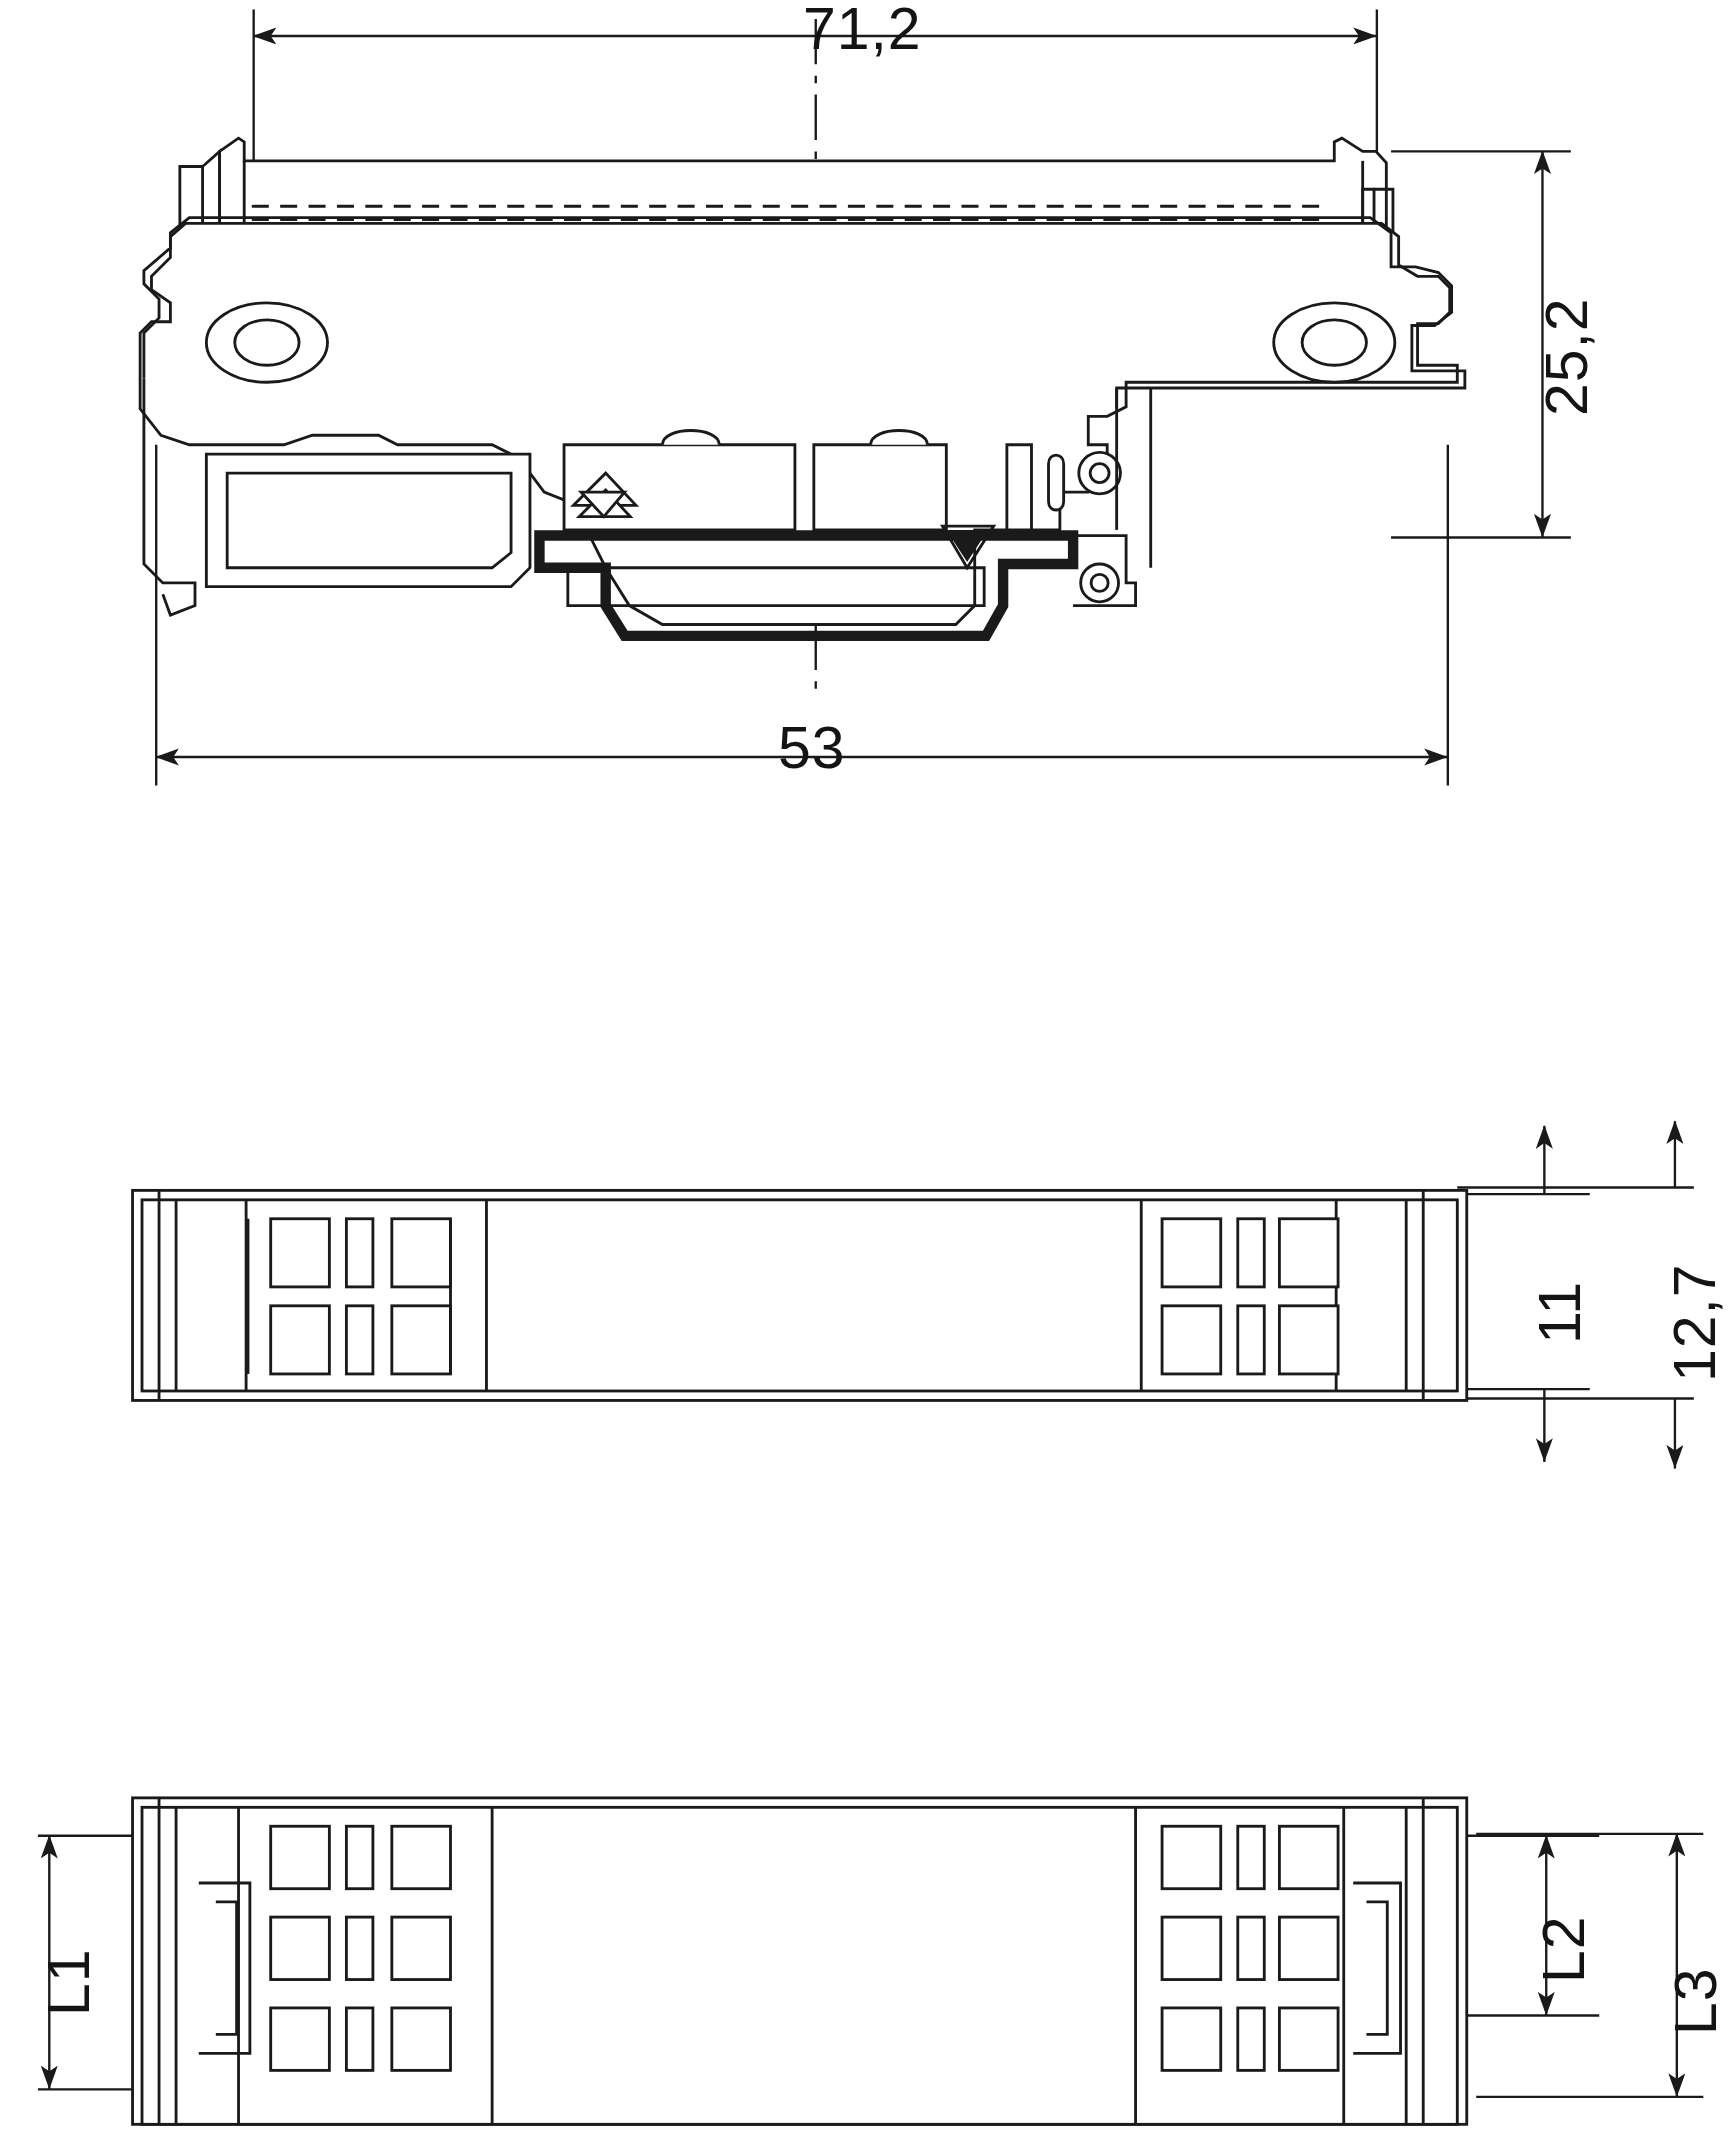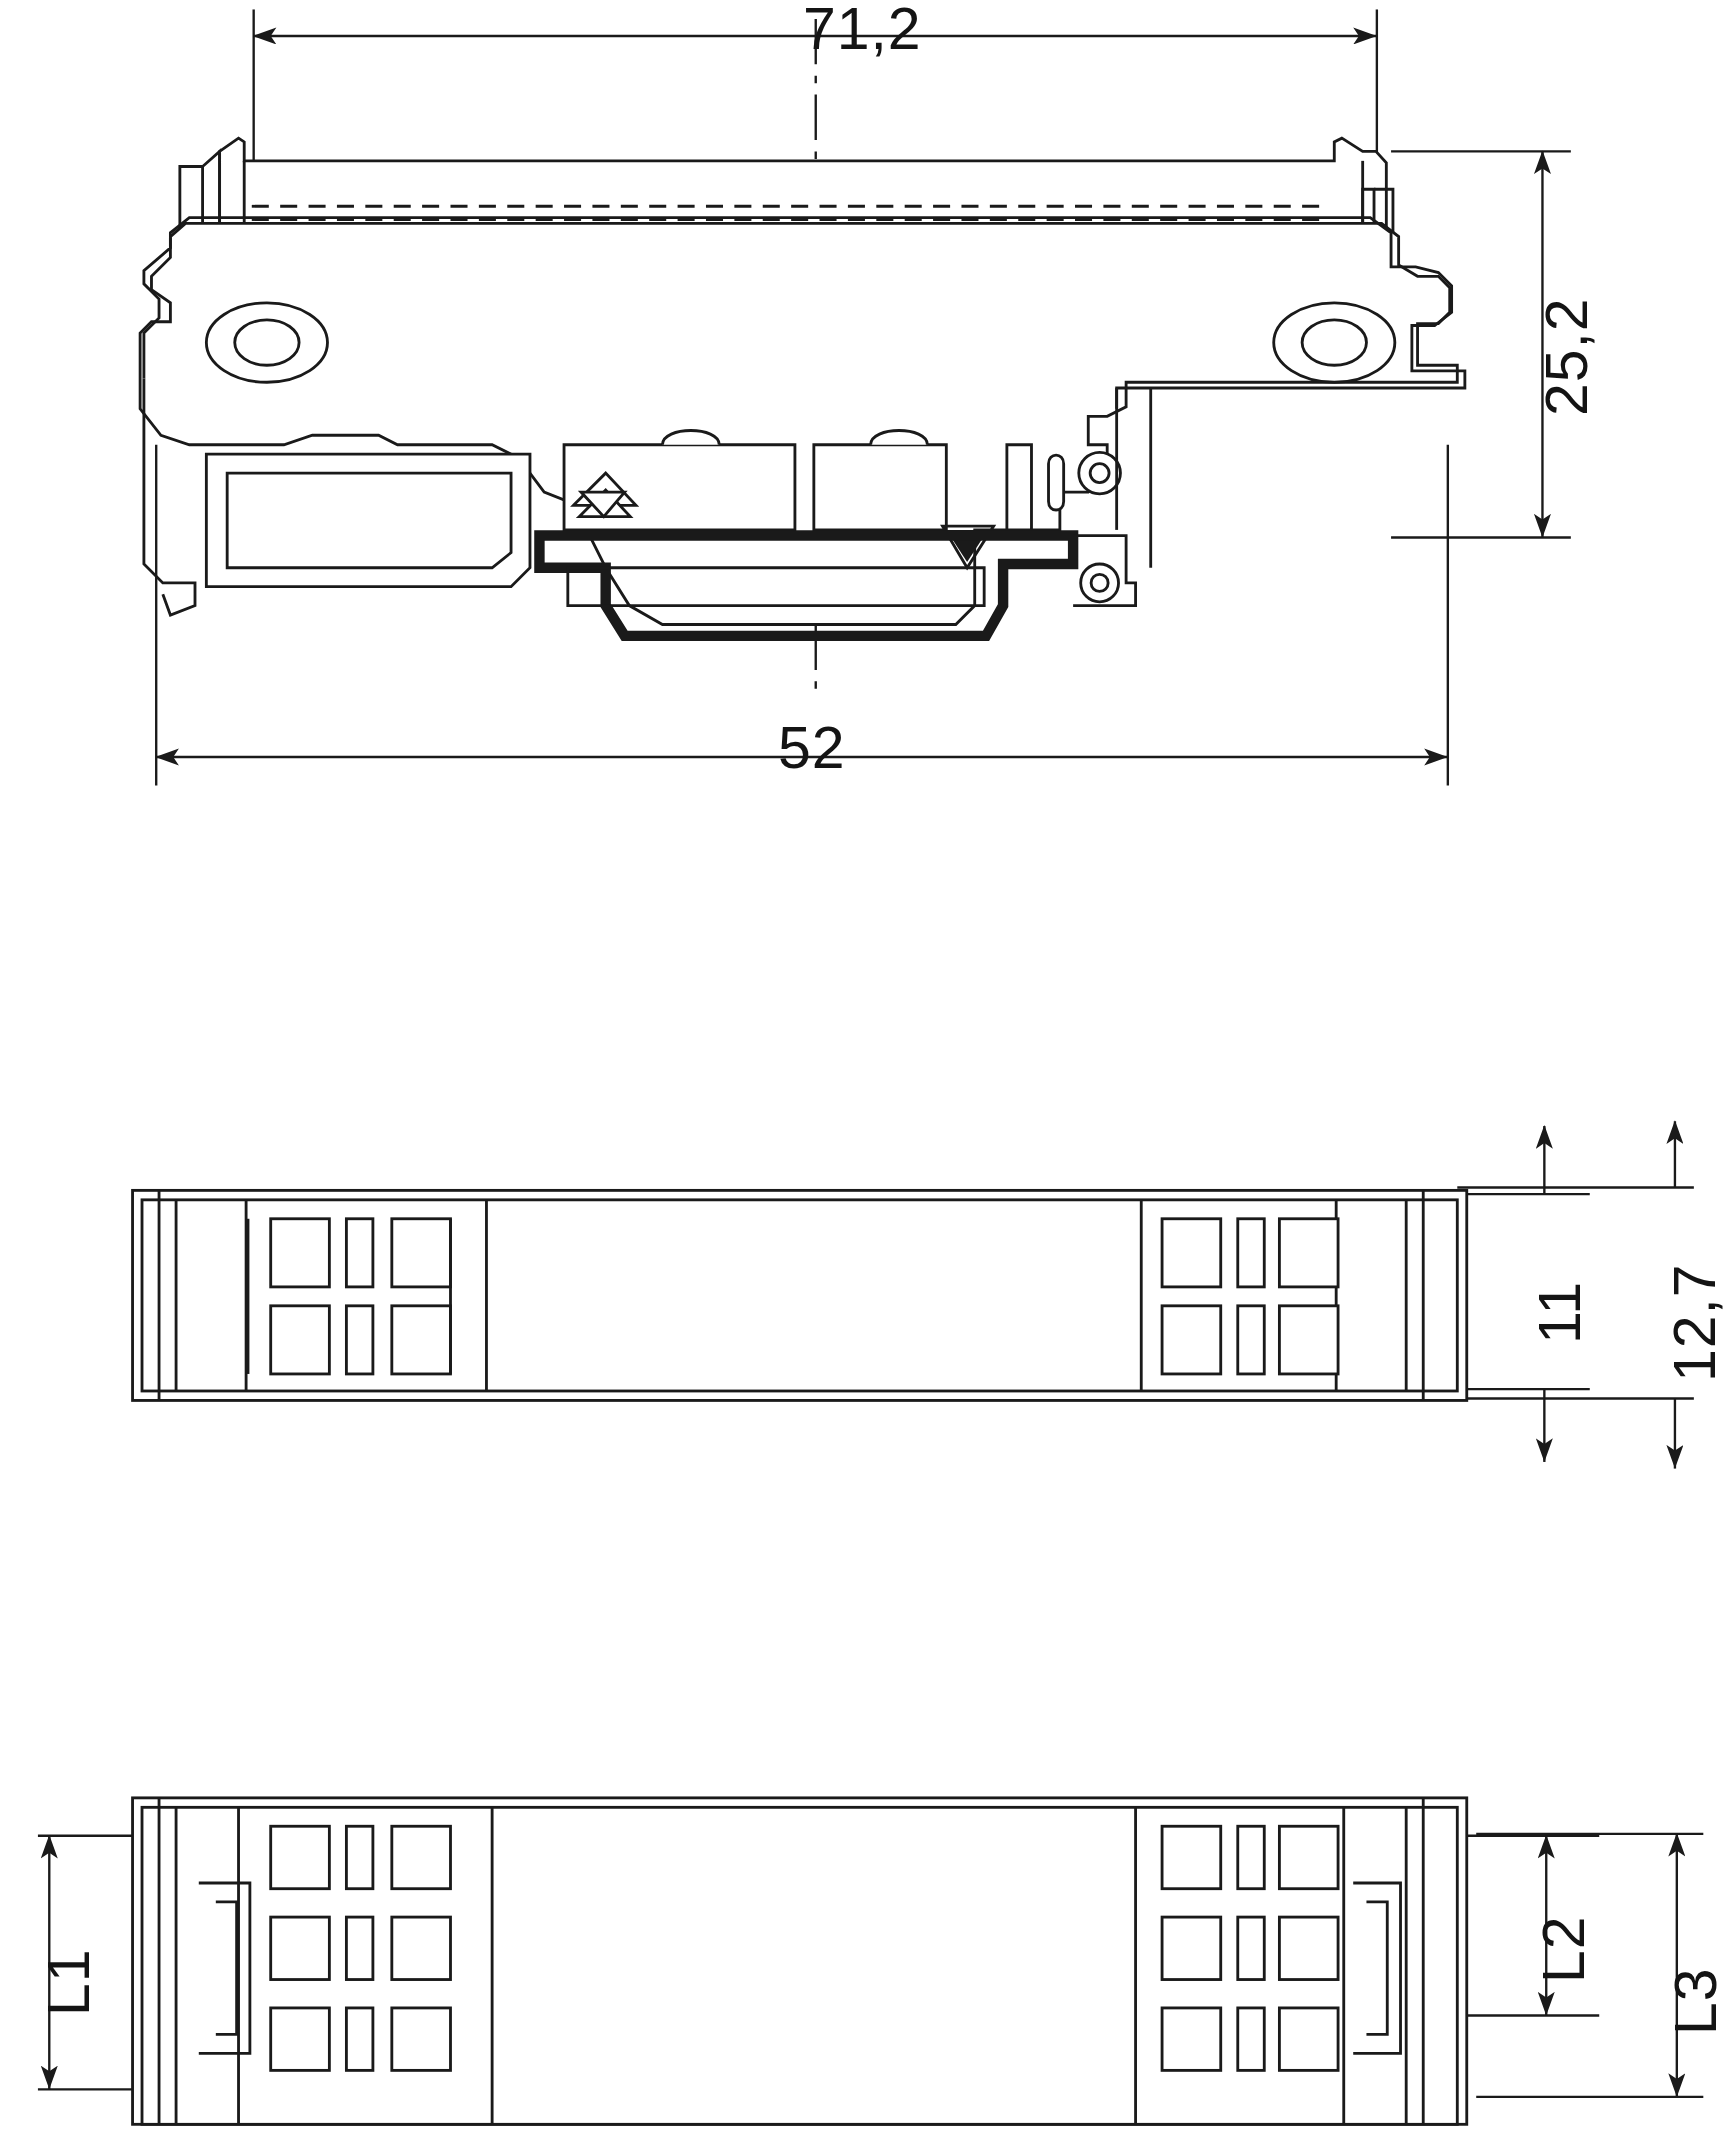--- a/index.html
+++ b/index.html
@@ -268,21 +268,21 @@
         <path d="M1430,1990 L1480,1990 L1480,2170 L1430,2170"></path>
         <path d="M1444,2010 L1466,2010 L1466,2150 L1444,2150"></path>
       </g>
     </g>
   </svg>
 
   <div class="dim-label" style="left:755px; top:0px;margin-left:48px;">71,2</div>
 
   <div class="dim-label vert" style="left:1538px; top:416px;">25,2</div>
 
-  <div class="dim-label" style="left:778px; top:719px;">52</div>
+  <div class="dim-label" style="left:778px; top:719px;">53</div>
 
   <div class="dim-label vert" style="left:1531px; top:1344px;">11</div>
 
   <div class="dim-label vert" style="left:1666px; top:1382px;">12,7</div>
 
   <div class="dim-label vert" style="left:40px; top:2016px;">L1</div>
 
   <div class="dim-label vert" style="left:1535px; top:1983px;">L2</div>
 
   <div class="dim-label vert" style="left:1667px; top:2035px;">L3</div>

